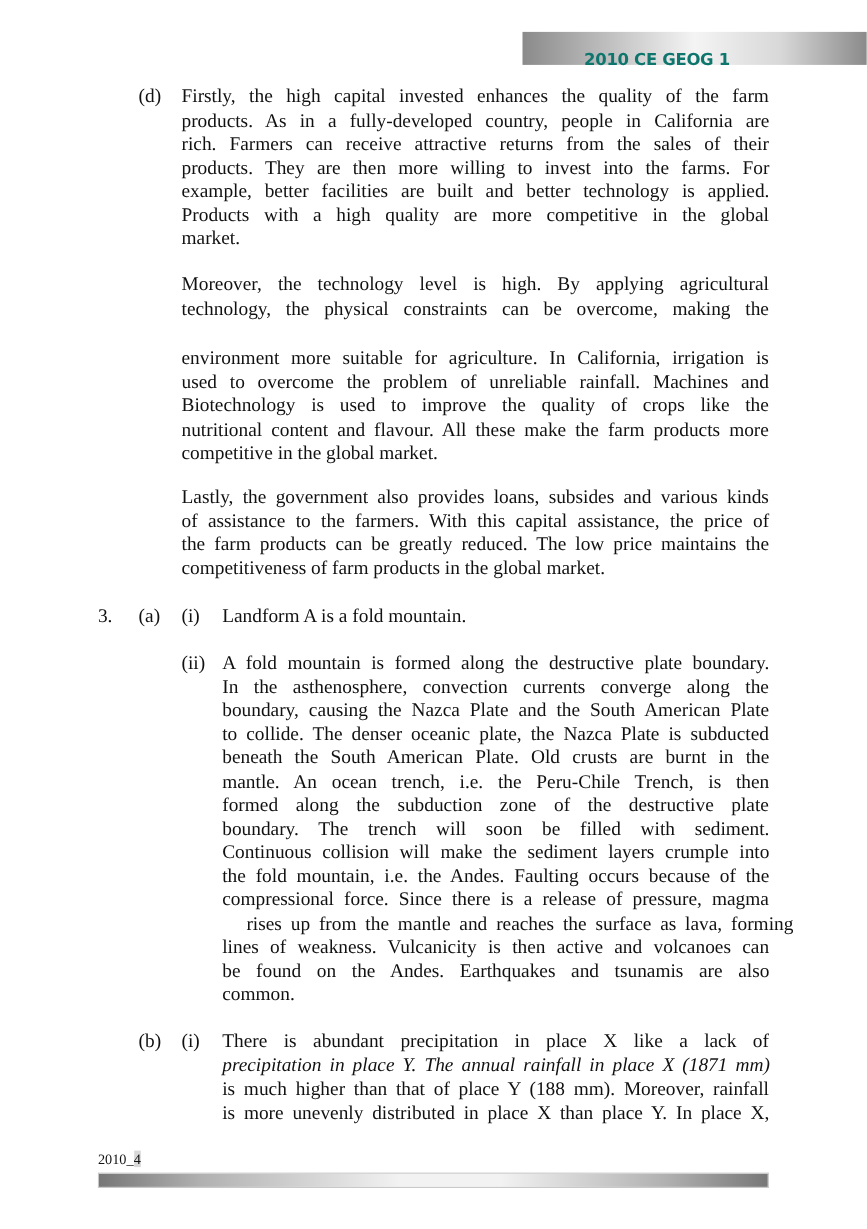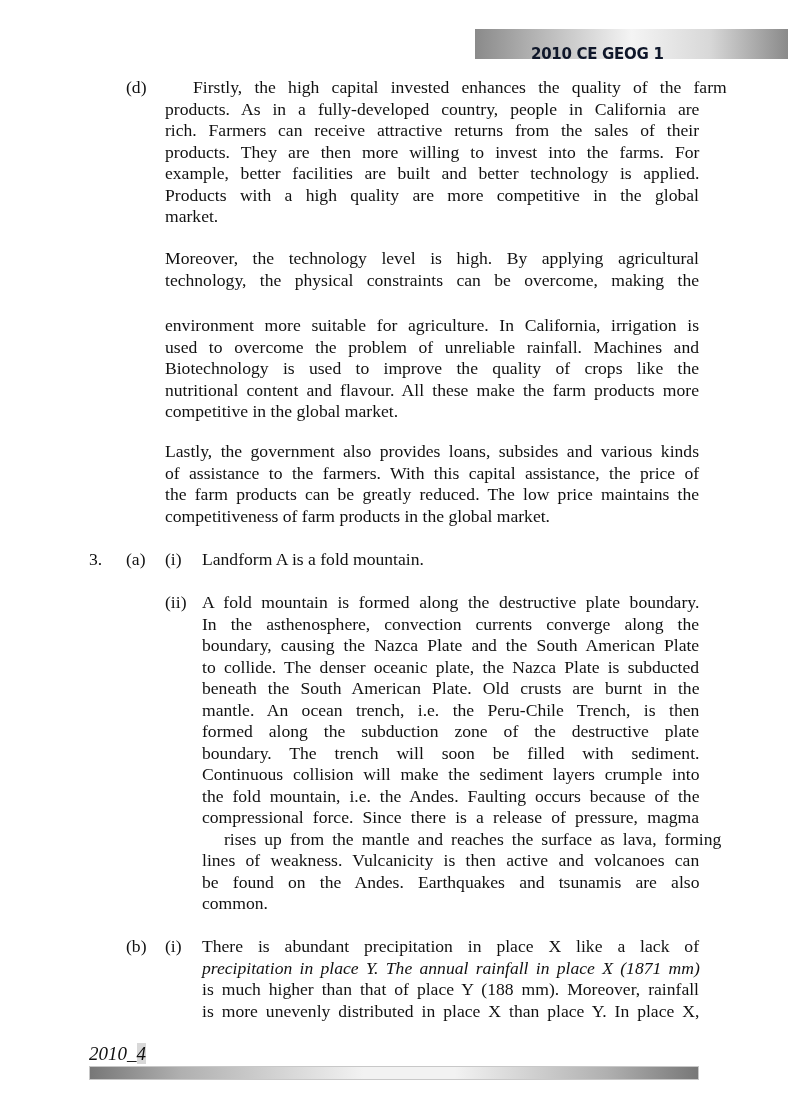--- a/index.html
+++ b/index.html
@@ -1,41 +1,41 @@
 <!DOCTYPE html>
 <html><head>
 <meta charset="utf-8">
 <style>
   html, body { margin: 0; padding: 0; background: #ffffff; }
   body { width: 788px; height: 1117px; position: relative; overflow: hidden;
          font-family: "Liberation Serif", "DejaVu Serif", serif; color: #111; }
   .header-bar { position: absolute; left: 475px; top: 29px; width: 313px; height: 30px;
     background: linear-gradient(to right, #8a8a8a 0%, #b5b5b5 20%, #f4f4f4 50%, #d8d8d8 75%, #8a8a8a 100%); }
   .header-title { position: absolute; left: 531px; top: 45px; font-family: "DejaVu Sans", sans-serif;
-    font-weight: bold; font-size: 15px; letter-spacing: -0.3px; color: #0f172a; }
+    font-weight: bold; font-size: 15px; letter-spacing: -0.3px; color: #0f766e; }
   .label { position: absolute; font-size: 17.6px; line-height: 21.5px; }
   .para { position: absolute; }
   .para .l { display: block; height: 21.5px; font-size: 17.6px; line-height: 21.5px;
              text-align: justify; text-align-last: justify; white-space: nowrap; overflow: visible; }
   .para .l.last { text-align-last: left; }
-  .footer-num { position: absolute; left: 89px; top: 1043px; font-size: 19px; line-height: 22px; font-style: italic; }
+  .footer-num { position: absolute; left: 89px; top: 1043px; font-size: 13px; line-height: 22px; }
   .footer-num .hl { background: #d8d8d8; }
   .footer-bar { position: absolute; left: 89px; top: 1066px; width: 610px; height: 14px;
     border: 1px solid #c8c8c8; box-sizing: border-box;
     background: linear-gradient(to right, #777 0%, #b0b0b0 15%, #f2f2f2 45%, #f2f2f2 60%, #b0b0b0 85%, #777 100%); }
 </style>
 </head>
 <body>
 
 <div class="header-bar"></div>
 <div class="header-title">2010 CE GEOG 1</div>
 
 <div class="label" style="left:126px; top:77px;">(d)</div>
 <div class="para" style="left:165px; top:77px; width:534px;">
-    <span class="l" style="display: block; word-spacing: 7.8px; text-align: left; margin-left: 28px;">Firstly, the high capital invested enhances the quality of the farm</span>
+    <span class="l" style="display: block; word-spacing: 7.8px; text-align: left;">Firstly, the high capital invested enhances the quality of the farm</span>
     <span class="l" style="display: block; word-spacing: 7.55556px; text-align: left;">products. As in a fully-developed country, people in California are</span>
     <span class="l" style="display: block; word-spacing: 7.4px; text-align: left;">rich. Farmers can receive attractive returns from the sales of their</span>
     <span class="l" style="display: block; word-spacing: 6.72727px; text-align: left;">products. They are then more willing to invest into the farms. For</span>
     <span class="l" style="display: block; word-spacing: 7.22222px; text-align: left;">example, better facilities are built and better technology is applied.</span>
     <span class="l" style="display: block; word-spacing: 8.9px; text-align: left;">Products with a high quality are more competitive in the global</span>
     <span class="l last">market.</span>
   </div>
 <div class="para" style="left:165px; top:248px; width:534px;">
     <span class="l" style="display: block; word-spacing: 10.125px; text-align: left;">Moreover, the technology level is high. By applying agricultural</span>
     <span class="l" style="display: block; word-spacing: 9px; text-align: left;">technology, the physical constraints can be overcome, making the</span>

